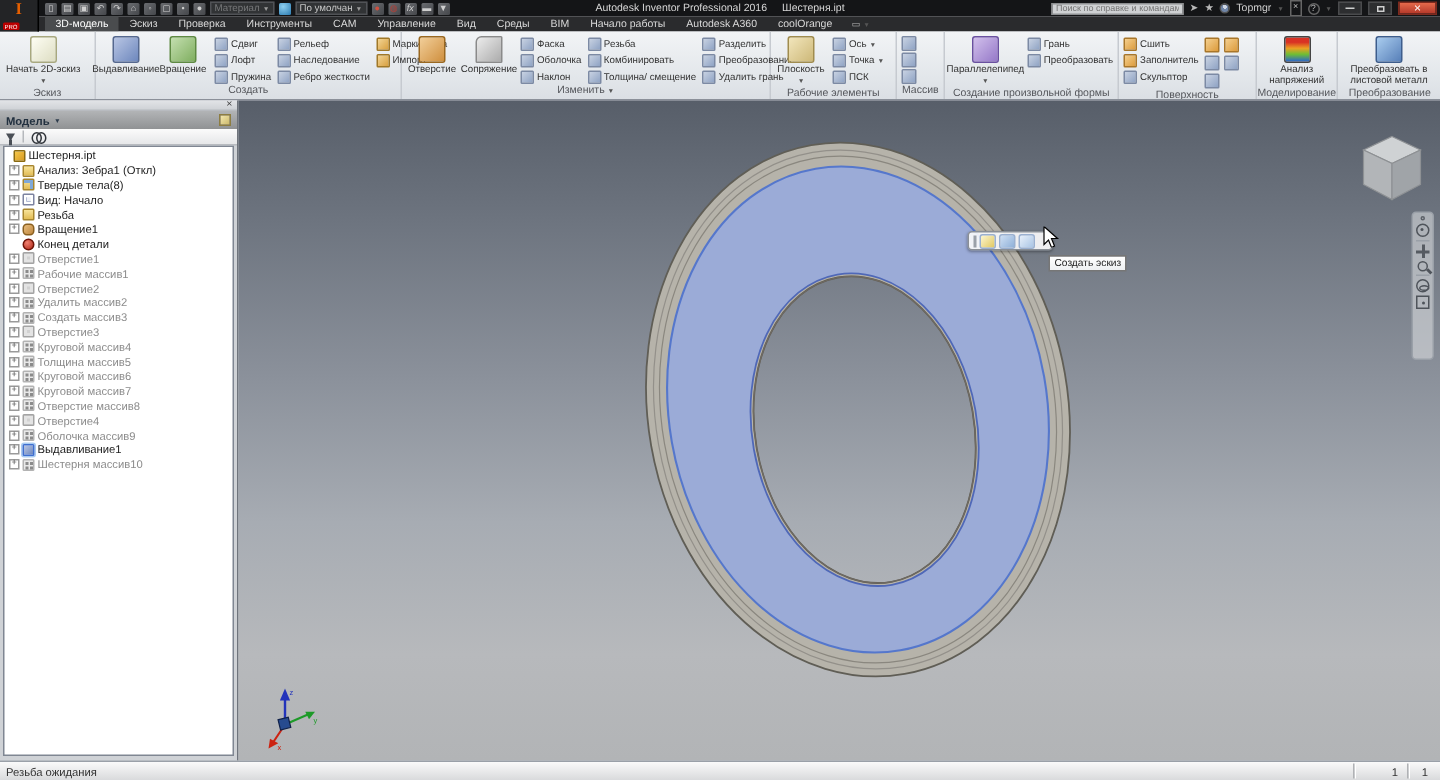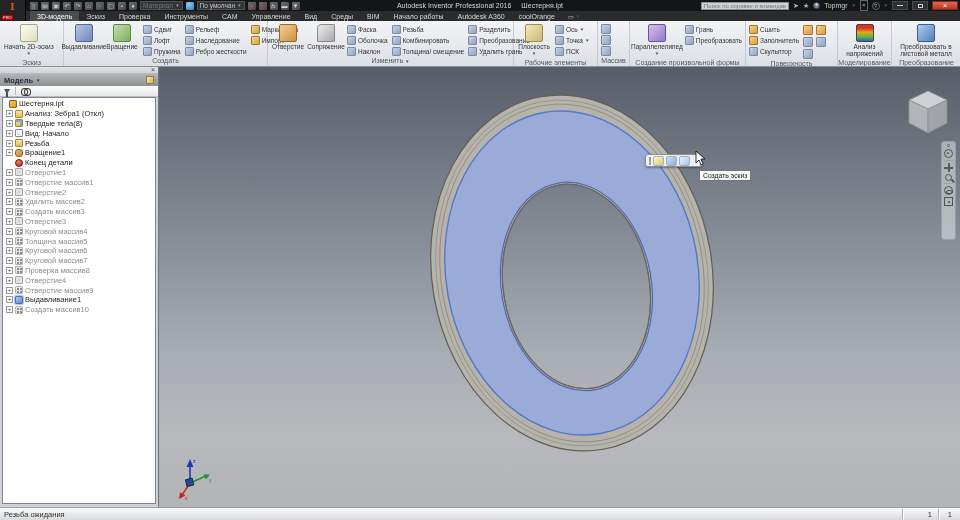--- a/index.html
+++ b/index.html
@@ -503,21 +503,21 @@
             <span>Конец детали</span>
           </div>
           <div class="trow gray">
             <span class="exp">+</span>
             <span class="ti ti-hole"></span>
             <span>Отверстие1</span>
           </div>
           <div class="trow gray">
             <span class="exp">+</span>
             <span class="ti ti-pattern"></span>
-            <span>Отверстие массив1</span>
+            <span>Рабочие массив1</span>
           </div>
           <div class="trow gray">
             <span class="exp">+</span>
             <span class="ti ti-hole"></span>
             <span>Отверстие2</span>
           </div>
           <div class="trow gray">
             <span class="exp">+</span>
             <span class="ti ti-pattern"></span>
             <span>Удалить массив2</span>
@@ -548,41 +548,41 @@
             <span>Круговой массив6</span>
           </div>
           <div class="trow gray">
             <span class="exp">+</span>
             <span class="ti ti-pattern"></span>
             <span>Круговой массив7</span>
           </div>
           <div class="trow gray">
             <span class="exp">+</span>
             <span class="ti ti-pattern"></span>
-            <span>Проверка массив8</span>
+            <span>Отверстие массив8</span>
           </div>
           <div class="trow gray">
             <span class="exp">+</span>
             <span class="ti ti-hole"></span>
             <span>Отверстие4</span>
           </div>
           <div class="trow gray">
             <span class="exp">+</span>
             <span class="ti ti-pattern"></span>
-            <span>Отверстие массив9</span>
+            <span>Оболочка массив9</span>
           </div>
           <div class="trow">
             <span class="exp">+</span>
             <span class="ti ti-extrude"></span>
             <span>Выдавливание1</span>
           </div>
           <div class="trow gray">
             <span class="exp">+</span>
             <span class="ti ti-pattern"></span>
-            <span>Создать массив10</span>
+            <span>Шестерня массив10</span>
           </div>
         </div>
     </div>
 
     <div class="viewport">
 
       <svg class="gearsvg" width="801" height="440" viewBox="0 0 801 440">
         <g transform="translate(413,206) rotate(-10)">
 
           <path fill-rule="evenodd" fill="#b6b3aa" stroke="#605e56" stroke-width="1.2" d="M -140,0 a140,179 0 1,0 280,0 a140,179 0 1,0 -280,0 Z

